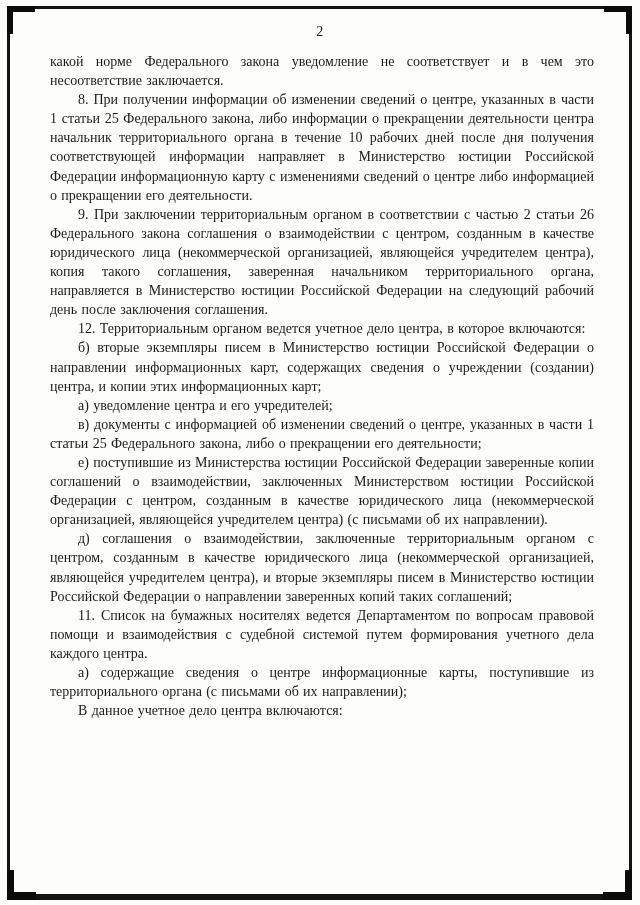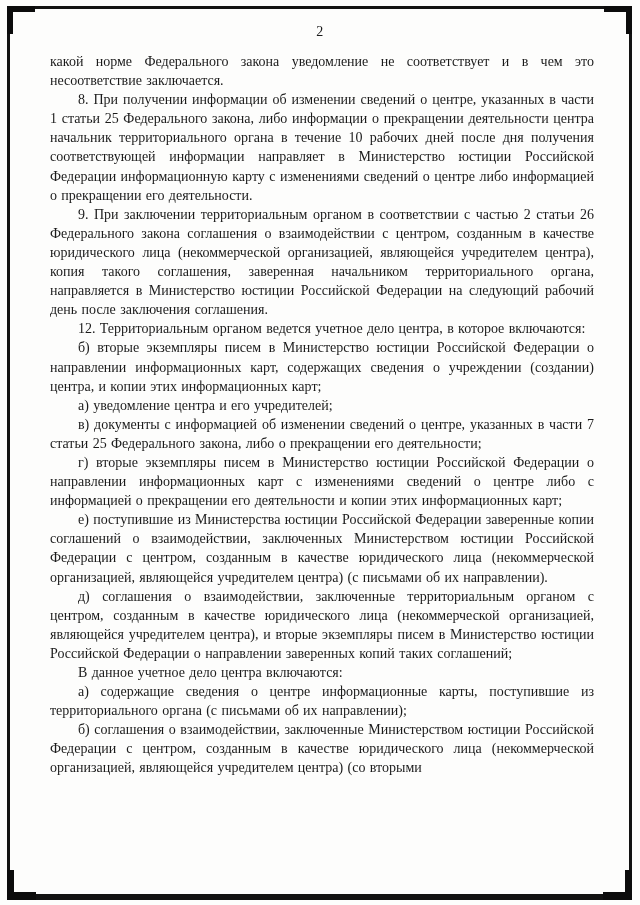--- a/index.html
+++ b/index.html
@@ -77,22 +77,21 @@
 
   <div class="page-number">2</div>
 
   <div class="body-text">
     <p class="para">какой норме Федерального закона уведомление не соответствует и в чем это несоответствие заключается.</p>
     <p class="para indent">8. При получении информации об изменении сведений о центре, указанных в части 1 статьи 25 Федерального закона, либо информации о прекращении деятельности центра начальник территориального органа в течение 10 рабочих дней после дня получения соответствующей информации направляет в Министерство юстиции Российской Федерации информационную карту с изменениями сведений о центре либо информацией о прекращении его деятельности.</p>
     <p class="para indent">9. При заключении территориальным органом в соответствии с частью 2 статьи 26 Федерального закона соглашения о взаимодействии с центром, созданным в качестве юридического лица (некоммерческой организацией, являющейся учредителем центра), копия такого соглашения, заверенная начальником территориального органа, направляется в Министерство юстиции Российской Федерации на следующий рабочий день после заключения соглашения.</p>
     <p class="para indent">12. Территориальным органом ведется учетное дело центра, в которое включаются:</p>
     <p class="para indent">б) вторые экземпляры писем в Министерство юстиции Российской Федерации о направлении информационных карт, содержащих сведения о учреждении (создании) центра, и копии этих информационных карт;</p>
     <p class="para indent">а) уведомление центра и его учредителей;</p>
-    <p class="para indent">в) документы с информацией об изменении сведений о центре, указанных в части 7 статьи 25 Федерального закона, либо о прекращении его деятельности;</p>
-    <p class="para indent">г) вторые экземпляры писем в Министерство юстиции Российской Федерации о направлении информационных карт с изменениями сведений о центре либо с информацией о прекращении его деятельности и копии этих информационных карт;</p>
+    <p class="para indent">в) документы с информацией об изменении сведений о центре, указанных в части 1 статьи 25 Федерального закона, либо о прекращении его деятельности;</p>
     <p class="para indent">е) поступившие из Министерства юстиции Российской Федерации заверенные копии соглашений о взаимодействии, заключенных Министерством юстиции Российской Федерации с центром, созданным в качестве юридического лица (некоммерческой организацией, являющейся учредителем центра) (с письмами об их направлении).</p>
     <p class="para indent">д) соглашения о взаимодействии, заключенные территориальным органом с центром, созданным в качестве юридического лица (некоммерческой организацией, являющейся учредителем центра), и вторые экземпляры писем в Министерство юстиции Российской Федерации о направлении заверенных копий таких соглашений;</p>
+    <p class="para indent">11. Список на бумажных носителях ведется Департаментом по вопросам правовой помощи и взаимодействия с судебной системой путем формирования учетного дела каждого центра.</p>
+    <p class="para indent">а) содержащие сведения о центре информационные карты, поступившие из территориального органа (с письмами об их направлении);</p>
     <p class="para indent">В данное учетное дело центра включаются:</p>
-    <p class="para indent">а) содержащие сведения о центре информационные карты, поступившие из территориального органа (с письмами об их направлении);</p>
-    <p class="para indent">б) соглашения о взаимодействии, заключенные Министерством юстиции Российской Федерации с центром, созданным в качестве юридического лица (некоммерческой организацией, являющейся учредителем центра) (со вторыми</p>
   </div>
 
 </div>
 
 </body></html>

